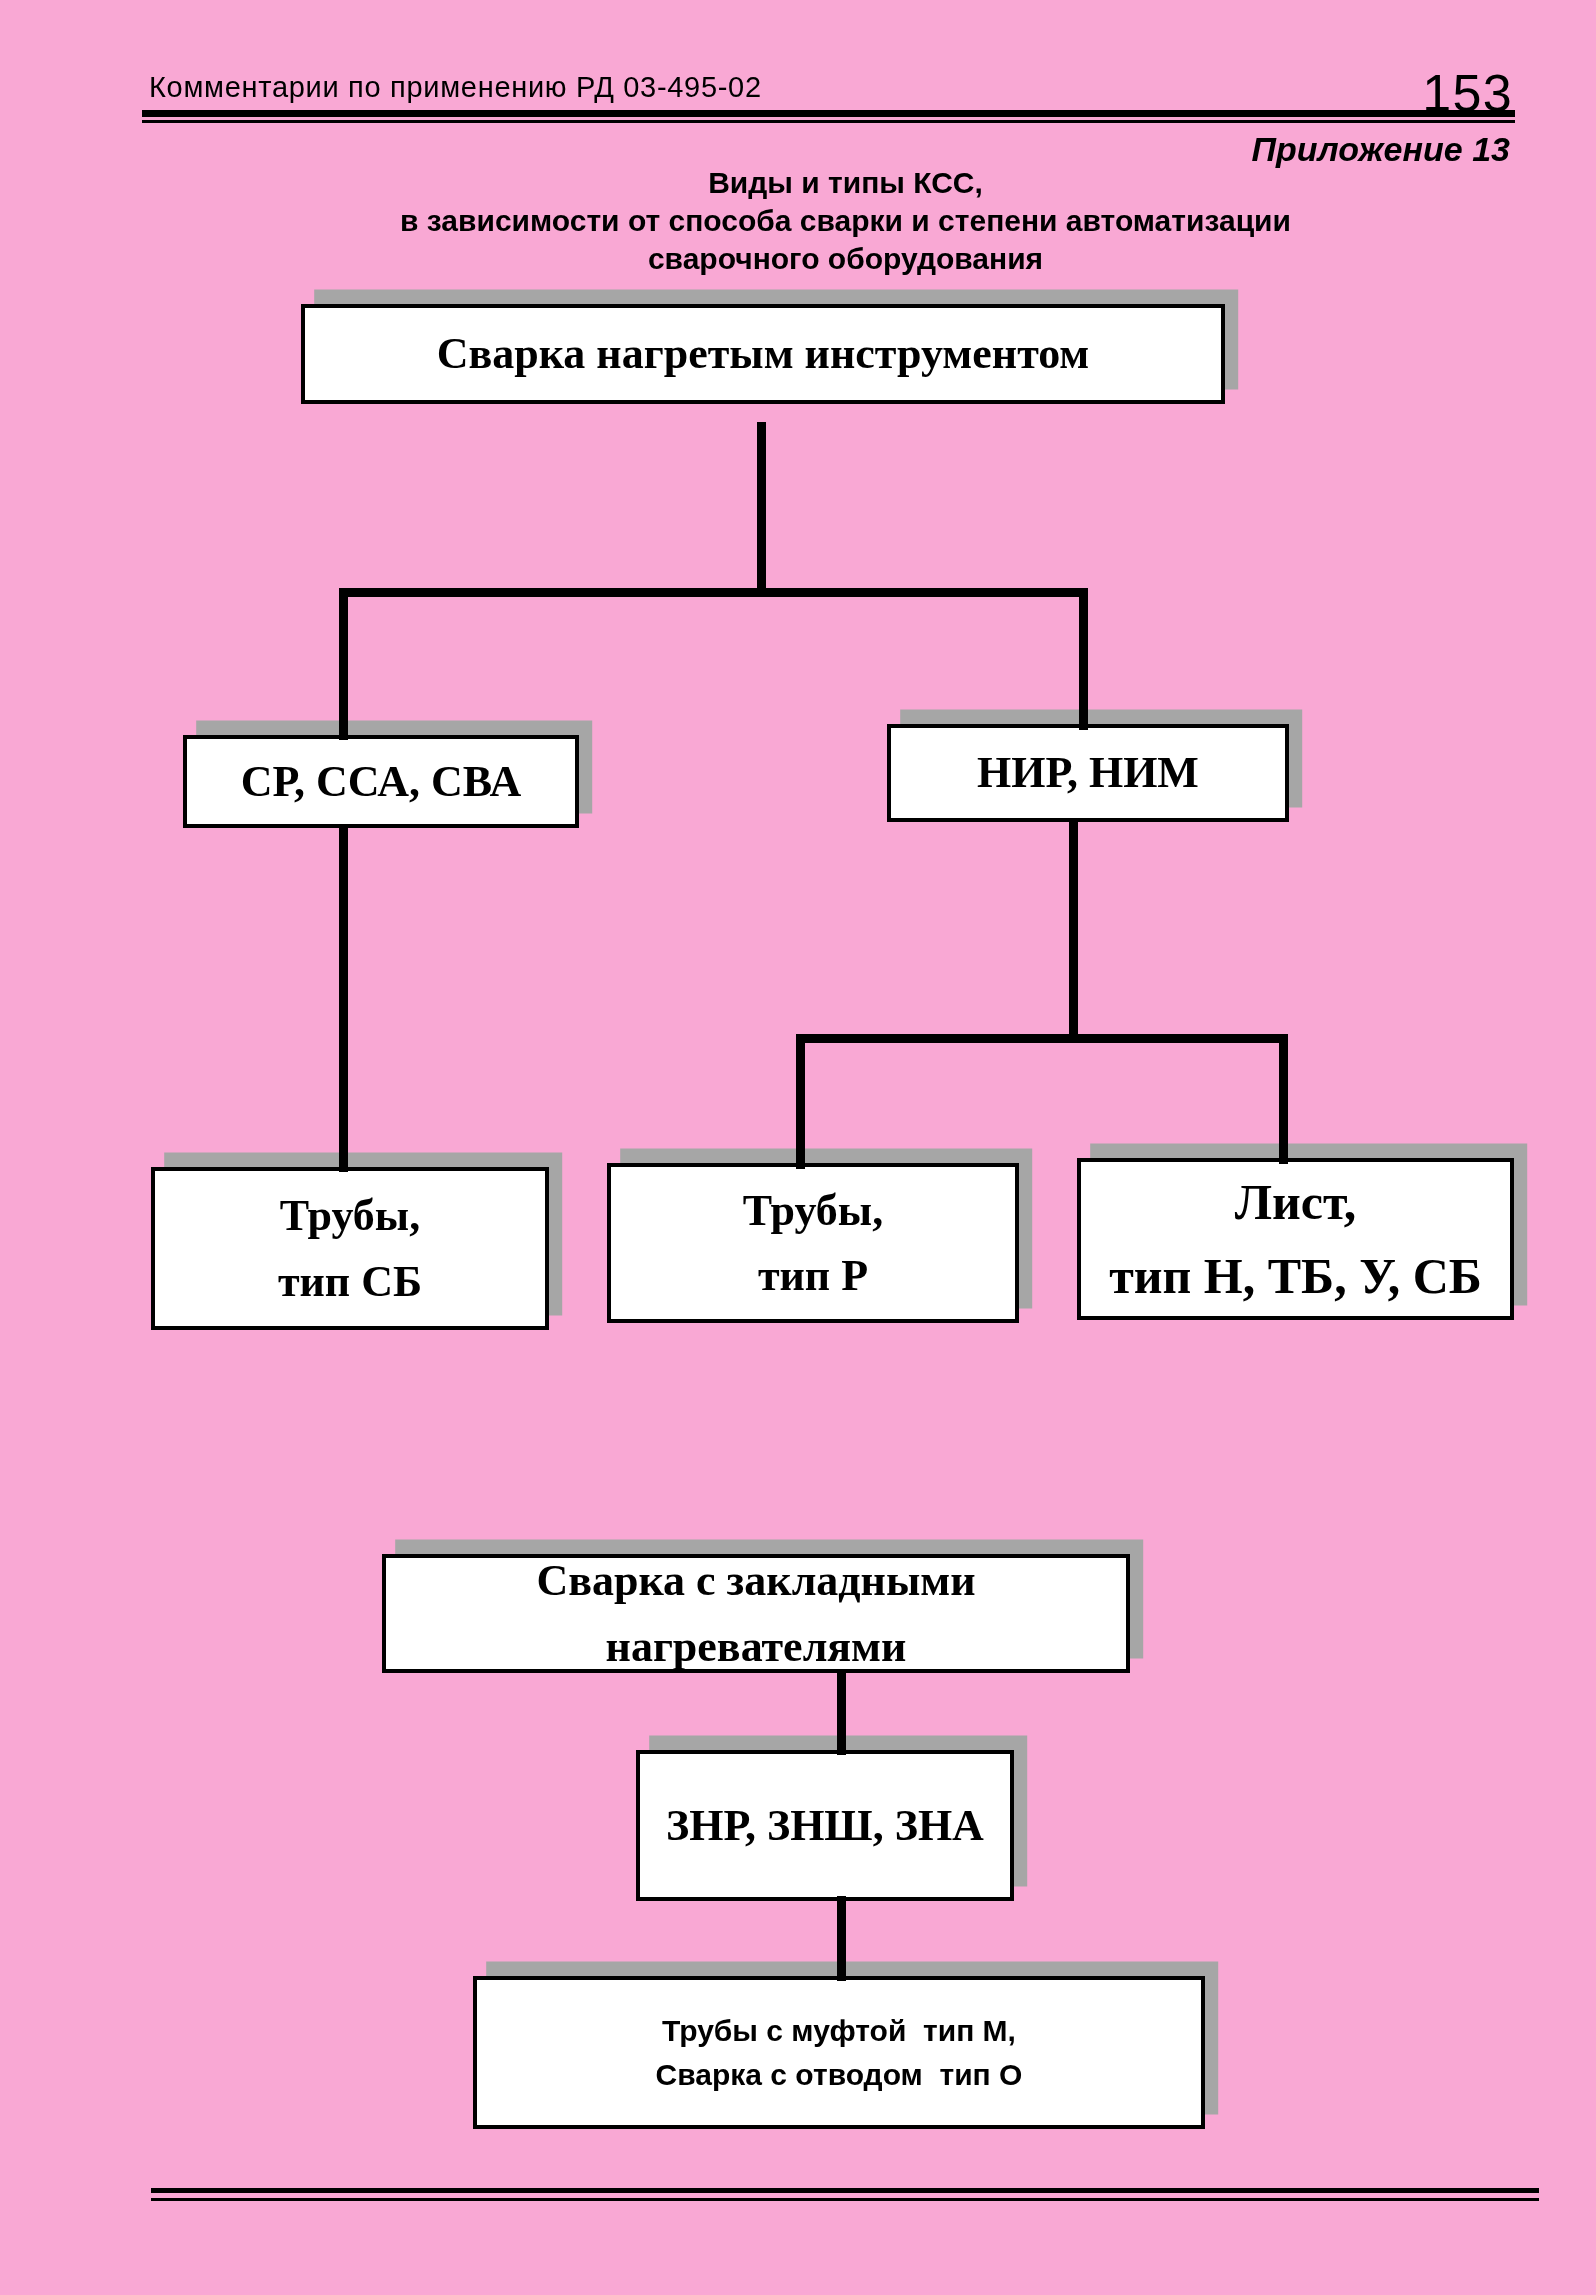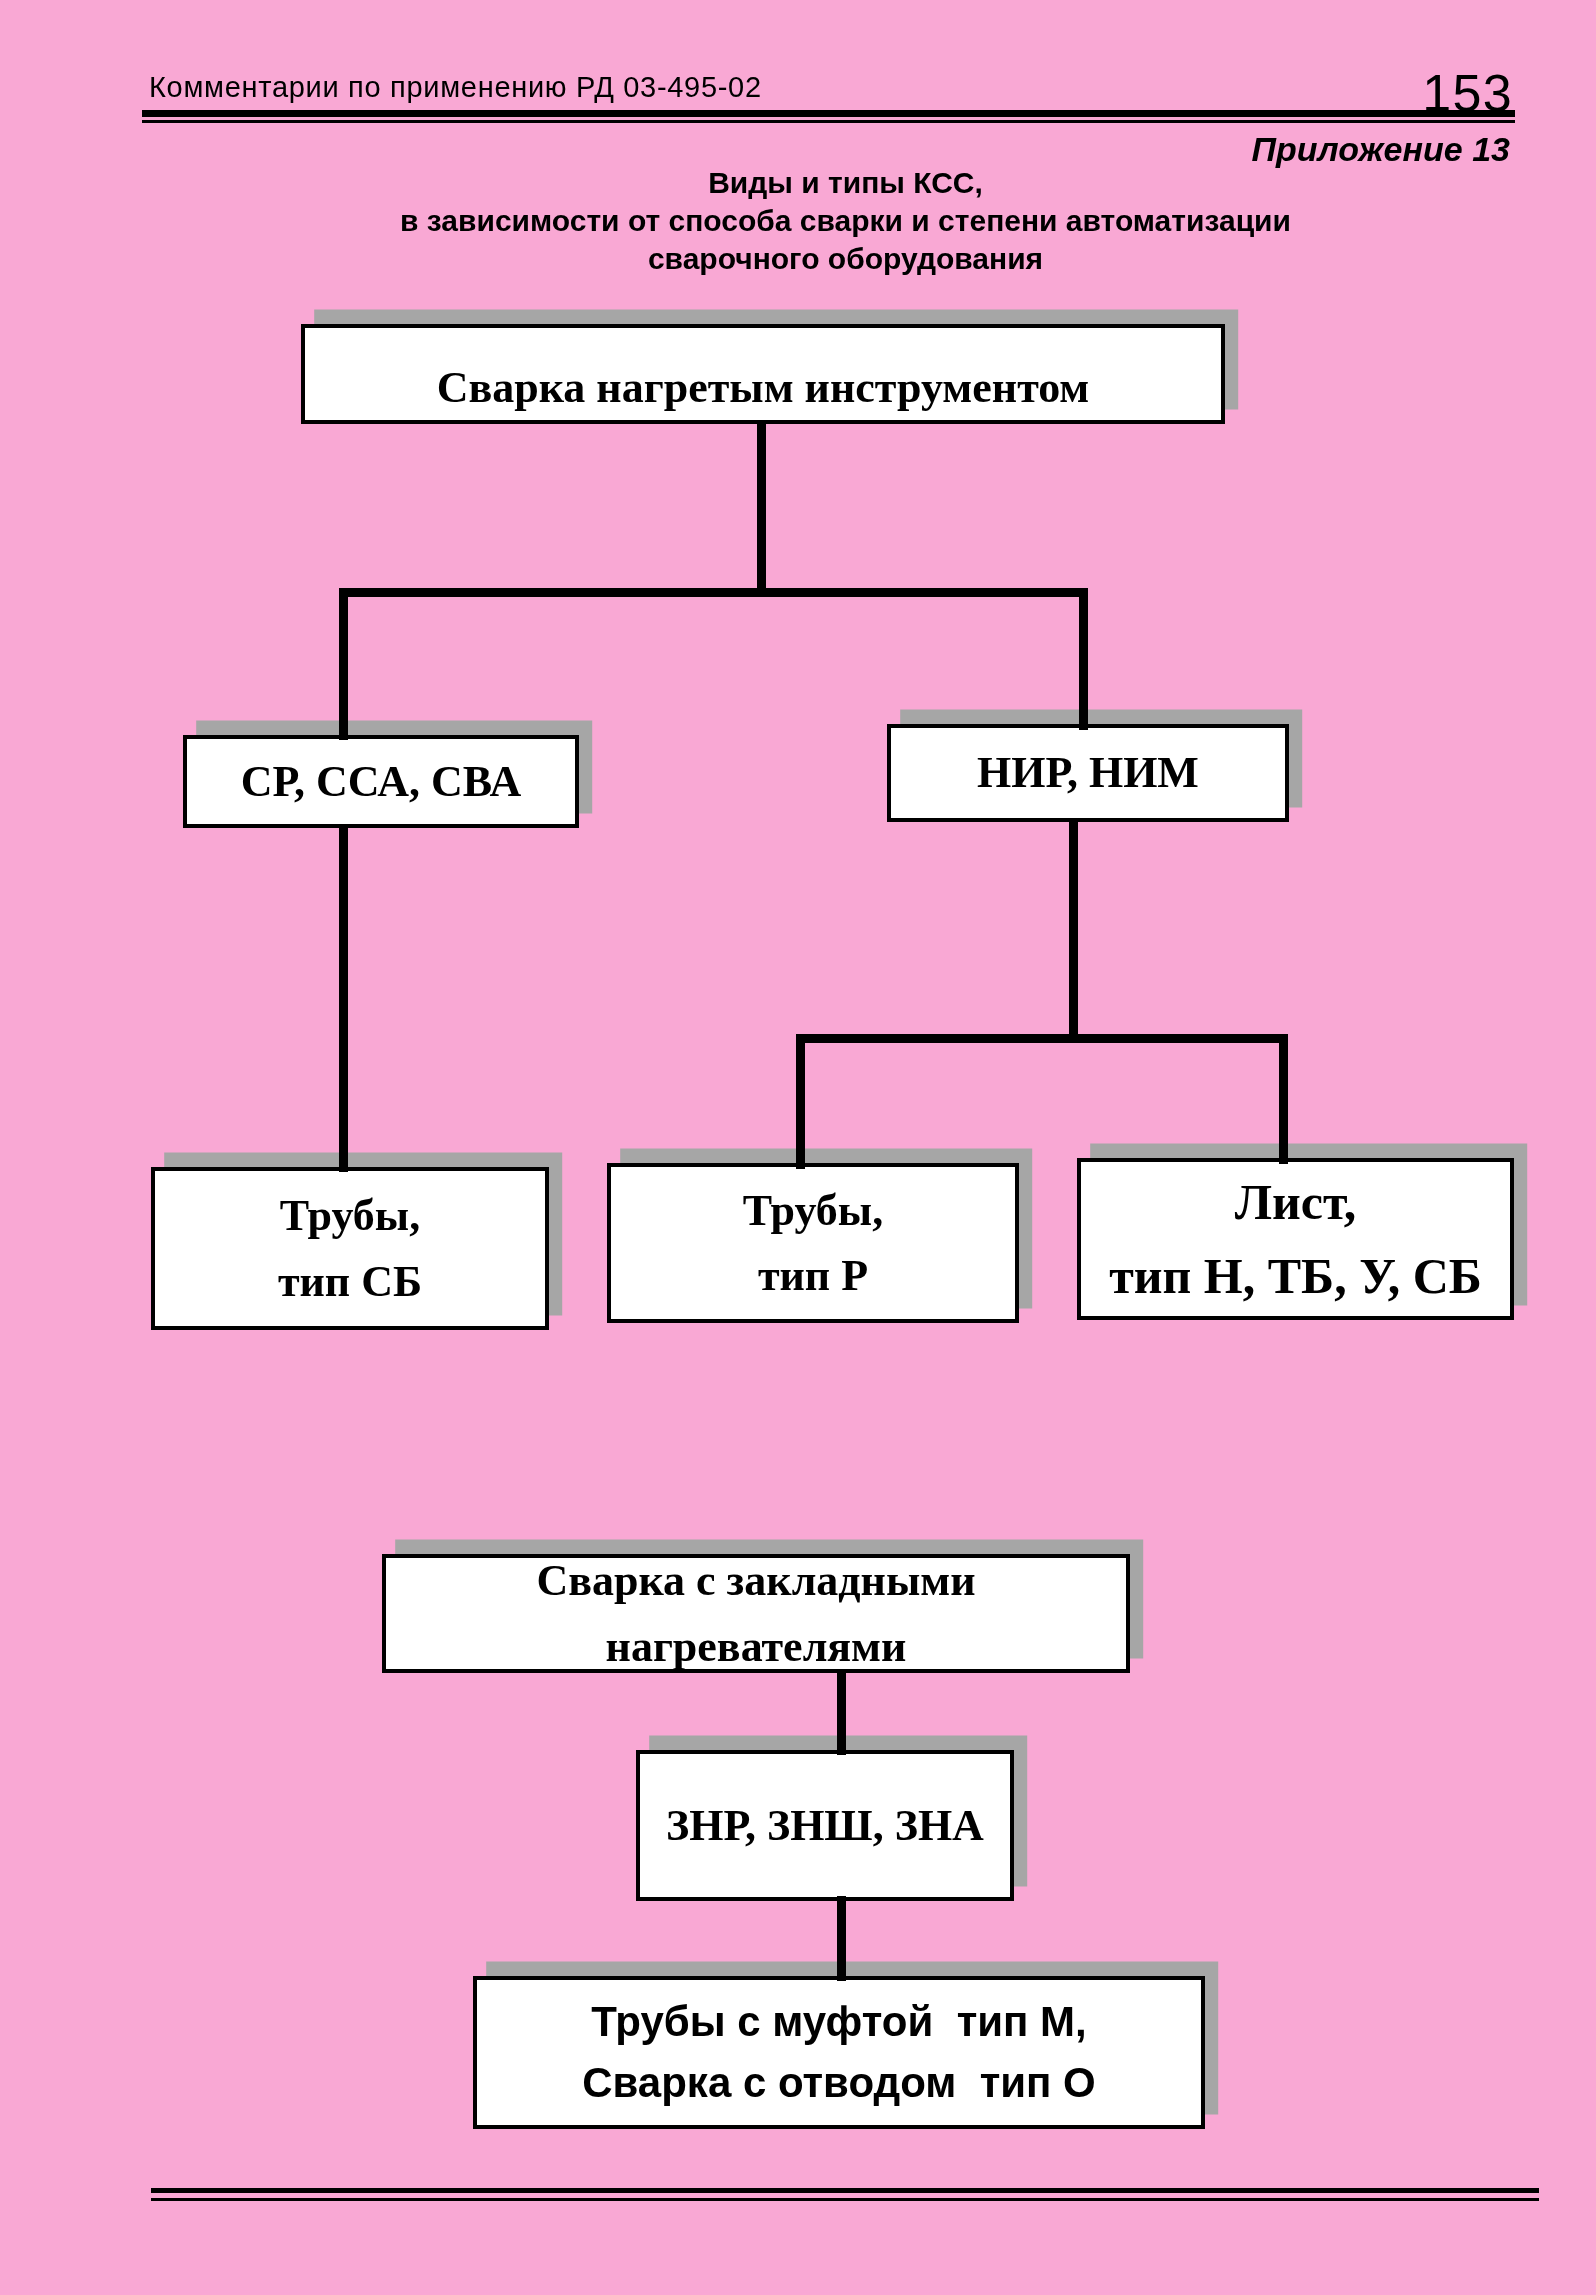--- a/index.html
+++ b/index.html
@@ -73,32 +73,32 @@
     align-items: center;
     justify-content: center;
     text-align: center;
     font-family: "Liberation Serif", "DejaVu Serif", serif;
     font-weight: bold;
     font-size: 44px;
     line-height: 1.48;
     z-index: 2;
   }
   .node .lbl { width: 100%; }
-  .node-root1   { left: 301px;  top: 324px;  width: 924px; height: 100px; align-items: flex-end; }
+  .node-root1   { left: 301px;  top: 304px;  width: 924px; height: 100px; }
   .node-sr      { left: 151px;  top: 735px; width: 396px;  height: 93px; margin-left: 32px; }
   .node-nir     { left: 887px; top: 724px; width: 402px;  height: 98px; text-align: center; }
   .node-sb      { left: 151px;  top: 1167px; width: 398px;  height: 163px; }
   .node-r       { left: 607px;  top: 1163px; width: 412px;  height: 160px; }
   .node-list    { left: 1077px; top: 1158px; width: 437px;  height: 162px; font-size: 50px; }
   .node-root2   { left: 382px;  top: 1554px; width: 748px; height: 119px; }
   .node-zn      { left: 636px;  top: 1750px; width: 378px;  height: 151px; }
   .node-mo      {
     left: 473px;  top: 1976px; width: 732px; height: 153px;
     font-family: "Liberation Sans", sans-serif;
-    font-size: 42px;
+    font-size: 30px;
     line-height: 1.45;
   }
   .node-mo .lbl div { white-space: pre-wrap; }
 
   
   .line {
     position: absolute;
     background: #000;
     z-index: 3;
   }

